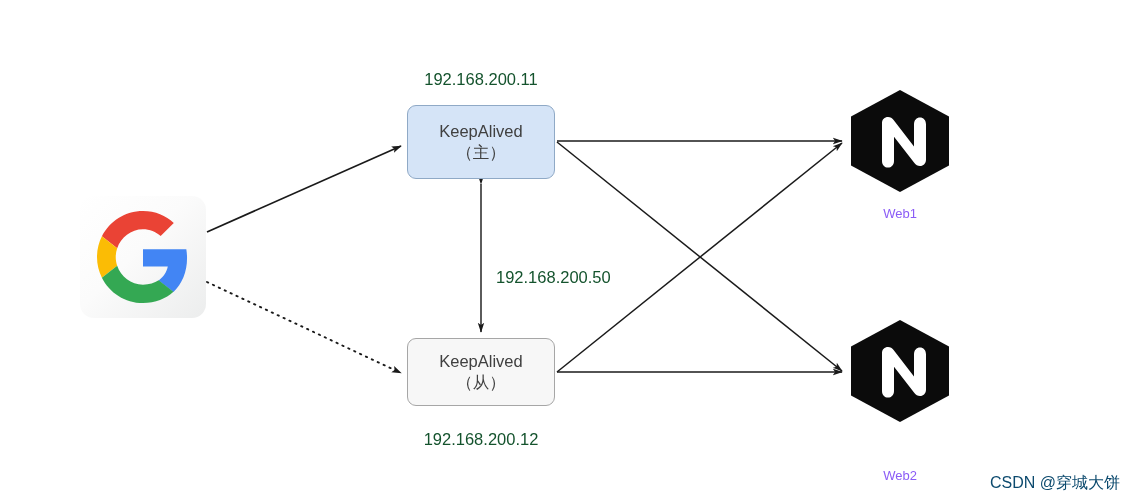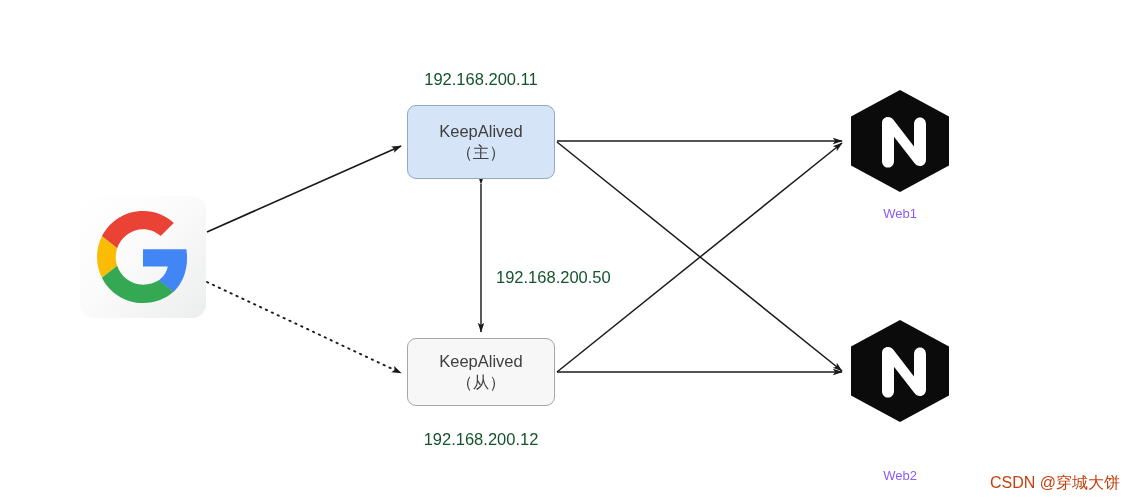--- a/index.html
+++ b/index.html
@@ -102,21 +102,21 @@
   }
   .nginx-web1 { left: 848px; top: 88px; }
   .nginx-web2 { left: 848px; top: 318px; }
 
   
   .watermark {
     position: absolute;
     right: 14px;
     bottom: 10px;
     font-size: 16px;
-    color: #c2410c;
+    color: #0c4a6e;
     white-space: nowrap;
     z-index: 5;
   }
 </style>
 </head>
 <body>
 
 <div id="canvas">
 
   <svg id="edges" viewBox="0 0 1134 504" xmlns="http://www.w3.org/2000/svg">

